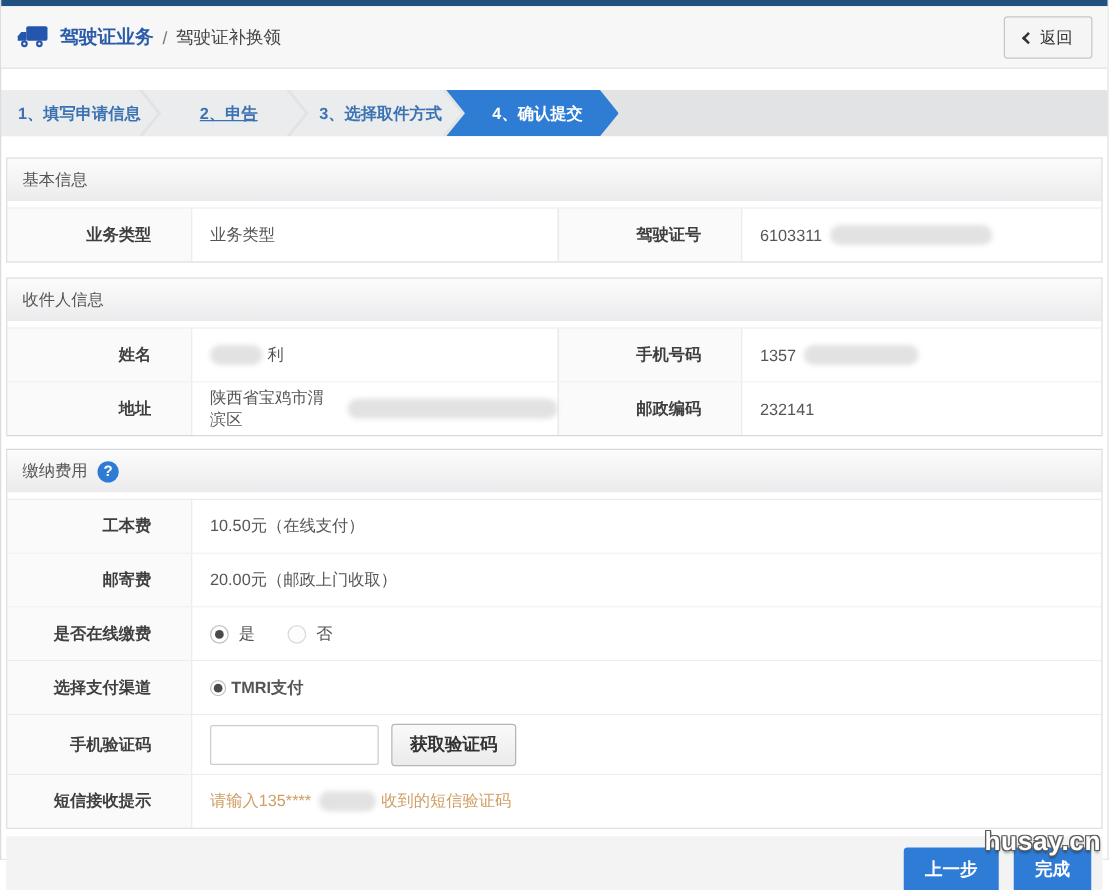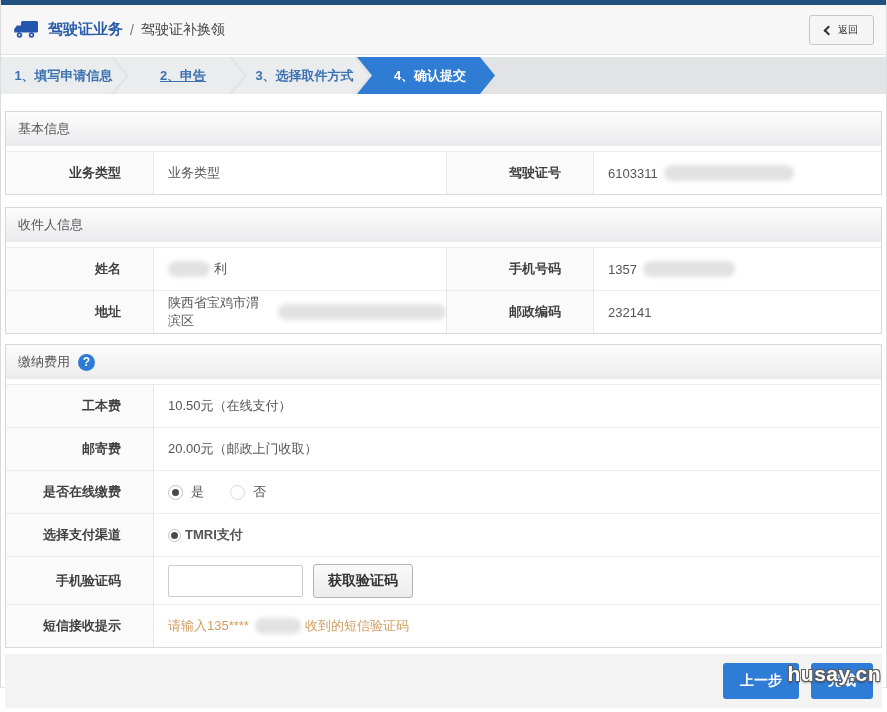--- a/index.html
+++ b/index.html
@@ -12,27 +12,27 @@
   .topbar { height:5px; background:#20517f; }
 
   
   .header { height:50px; background:#f7f7f8; border-bottom:1px solid #e3e3e3;
             display:flex; align-items:center; padding:0 12px; }
   .truck { display:flex; align-items:center; }
   .htitle { margin-left:8px; font-size:15px; font-weight:bold; color:#2b5ca9; }
   .hsep { margin:0 7px; font-size:14px; color:#777; }
   .hsub { font-size:14px; color:#444; }
   .back-btn { margin-left:auto; display:flex; align-items:center; gap:6px; background:#f5f5f5;
-              border:1px solid #c6c6c6; border-radius:3px; padding:7px 15px; font-size:10px;
+              border:1px solid #c6c6c6; border-radius:3px; padding:7px 15px; font-size:13px;
               color:#333; cursor:pointer; }
   .chev { width:7px; height:7px; border-left:2px solid #333; border-bottom:2px solid #333;
           transform:rotate(45deg); margin-top:1px; }
 
   
-  .tabs { position:relative; margin-top:2px; height:37px; background:#e2e3e5; overflow:hidden; }
+  .tabs { position:relative; margin-top:17px; height:37px; background:#e2e3e5; overflow:hidden; }
   .tab { position:absolute; top:0; height:37px; line-height:37px; text-align:center;
          font-size:13px; font-weight:bold; color:#3b72b2; background:#ebecee;
          filter:drop-shadow(3px 0 0 #fafbfc); cursor:pointer; }
   .tab1 { left:0;   width:125px; clip-path:polygon(0 0, calc(100% - 15px) 0, 100% 50%, calc(100% - 15px) 100%, 0 100%); }
   .tab2 { left:113px; width:130px; clip-path:polygon(0 0, calc(100% - 15px) 0, 100% 50%, calc(100% - 15px) 100%, 0 100%, 15px 50%); padding-left:8px;text-decoration:underline; }
   .tab3 { left:231px; width:137px; clip-path:polygon(0 0, calc(100% - 15px) 0, 100% 50%, calc(100% - 15px) 100%, 0 100%, 15px 50%); padding-left:8px; }
   .tab4 { left:356px; width:138px; clip-path:polygon(0 0, calc(100% - 15px) 0, 100% 50%, calc(100% - 15px) 100%, 0 100%, 15px 50%); padding-left:8px;
           background:#2e7cd3; color:#fff; }
 
   

